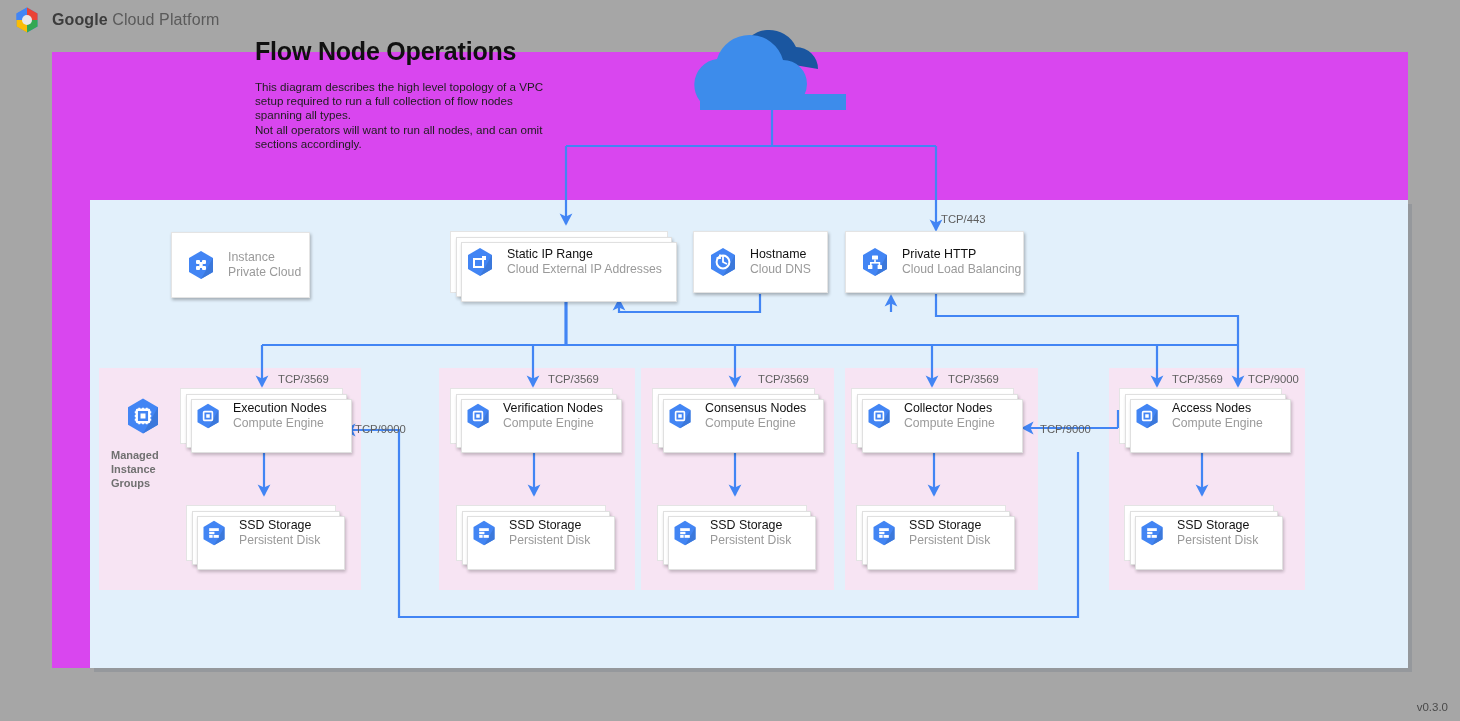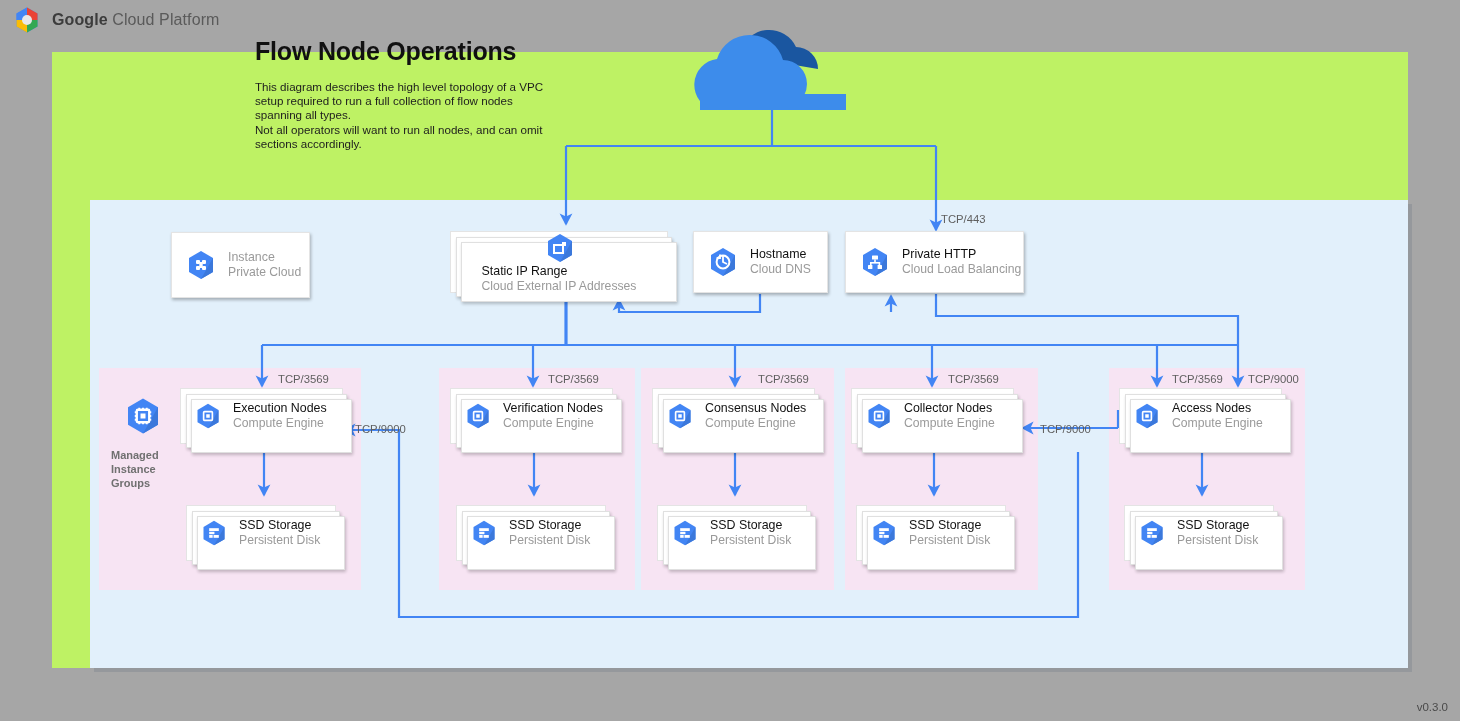--- a/index.html
+++ b/index.html
@@ -18,21 +18,21 @@
   }
   .gcp-logo { width: 26px; height: 28px; flex: 0 0 auto; }
   .gcp-brand {
     margin-left: 12px; font-size: 16px; color: #5a5a5a; letter-spacing: .1px;
   }
   .gcp-brand b { color: #3c3c3c; font-weight: bold; }
 
   
   .canvas {
     position: absolute; left: 52px; top: 52px; width: 1356px; height: 616px;
-    background: #bef264;
+    background: #d946ef;
   }
 
   .title {
     position: absolute; left: 203px; top: -15px;
     font-size: 25px; font-weight: bold; color: #111; letter-spacing: -.2px;
   }
   .blurb {
     position: absolute; left: 203px; top: 28px; width: 300px;
     font-size: 11.6px; line-height: 14.2px; color: #1d1d1d;
   }
@@ -188,21 +188,21 @@
       <rect x="17" y="17" width="4" height="4" rx="1"></rect>
       <rect x="14.3" y="13" width="3.4" height="6"></rect>
         </g>
     </svg>
     <div class="card-txt">
       <div class="card-title muted">Instance</div>
       <div class="card-sub">Private Cloud</div>
     </div>
   </div>
 
-  <div class="card stack" style="left:450px; top:231px; width:218px; height:62px; z-index:3;flex-direction:column;">
+  <div class="card stack" style="left:450px; top:231px; width:218px; height:62px; z-index:3;">
     <svg class="card-icon" width="32" height="32" viewBox="0 0 32 32">
       <path d="M16 2 L28 9 L28 23 L16 30 L4 23 L4 9 Z" fill="#4285f4"></path>
       <path d="M28 9 L28 23 L16 30 Z" fill="#3b78db"></path>
       <rect x="10" y="13" width="9" height="8" fill="none" stroke="#fff" stroke-width="2"></rect>
       <rect x="18" y="10" width="4" height="4" fill="#fff"></rect>
     </svg>
     <div class="card-txt">
       <div class="card-title">Static IP Range</div>
       <div class="card-sub">Cloud External IP Addresses</div>
     </div>

